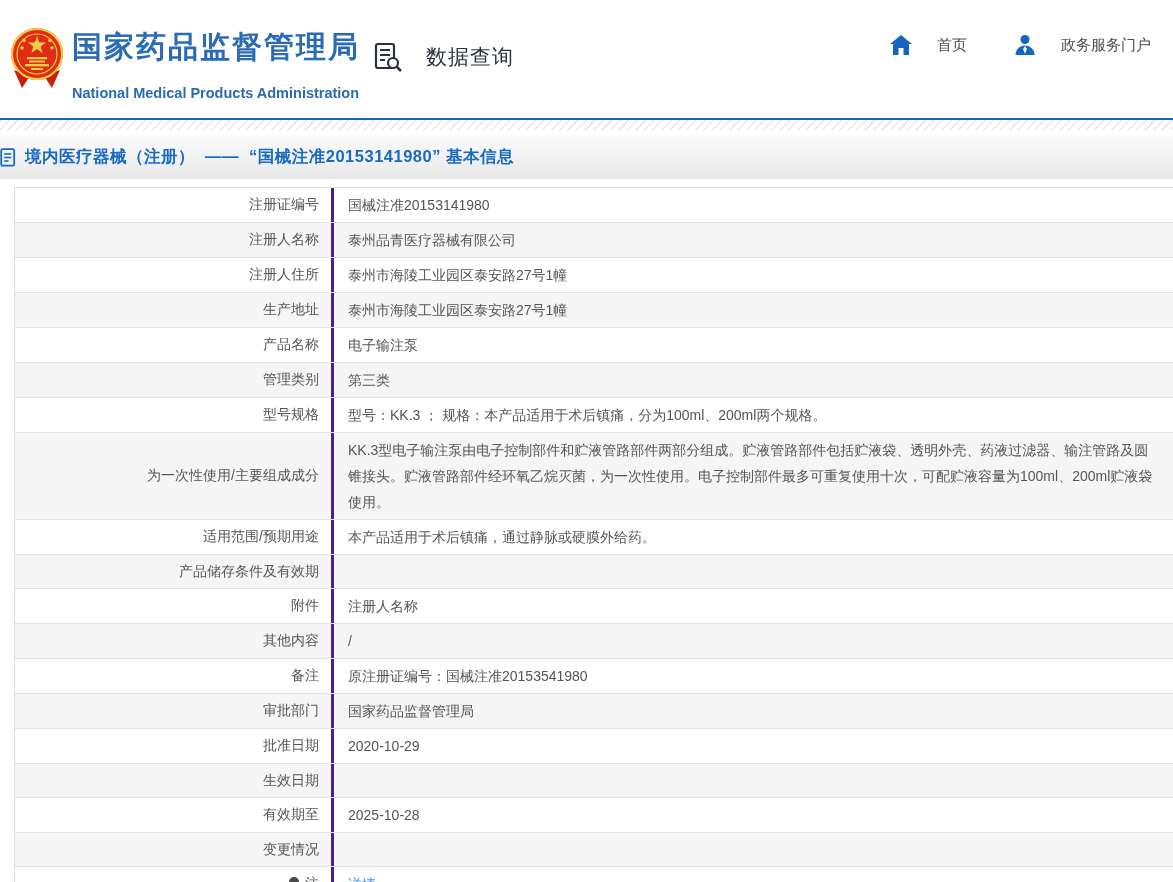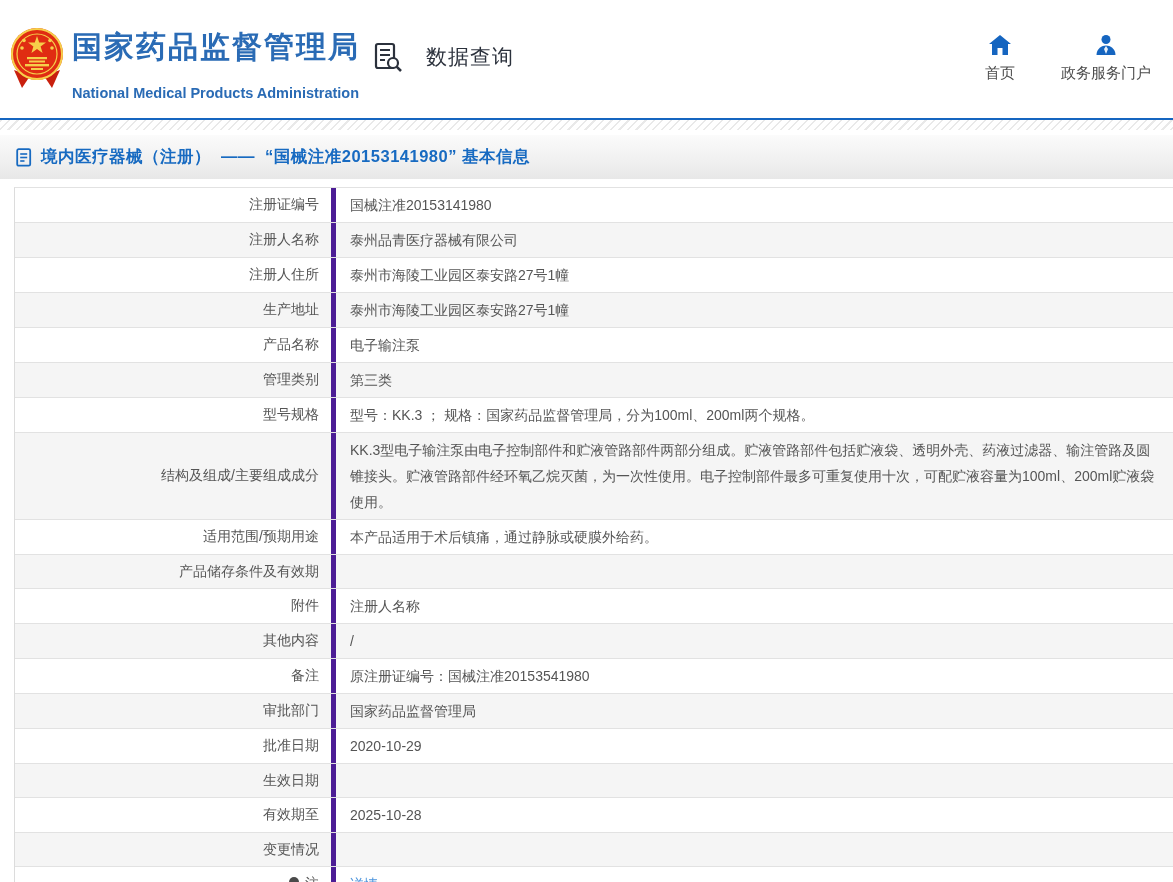--- a/index.html
+++ b/index.html
@@ -10,45 +10,45 @@
   }
   
   .header{position:relative;height:118px;background:#fff;}
   .emblem{position:absolute;left:10px;top:26px;width:54px;height:64px;}
   .brand{position:absolute;left:72px;top:30px;}
   .brand-cn{font-size:30px;font-weight:bold;color:#2a6bb5;letter-spacing:2px;line-height:34px;}
   .brand-en{font-size:14.5px;font-weight:bold;color:#2a6bb5;margin-top:21px;}
   .query{position:absolute;left:372px;top:41px;display:flex;align-items:center;gap:22px;cursor:pointer;}
   .query-label{font-size:21px;color:#2b313c;letter-spacing:1px;}
   .top-nav{position:absolute;right:22px;top:34px;display:flex;gap:46px;}
-  .nav-item{display:flex;flex-direction:column;align-items:center;gap:8px;cursor:pointer;}
+  .nav-item{display:flex;flex-direction:row;align-items:center;gap:24px;cursor:pointer;}
   .nav-item .nav-label{font-size:15px;color:#4d4d4d;white-space:nowrap;}
   
   .blue-line{height:2px;background:#1565c0;}
   .hatch{height:10px;background:repeating-linear-gradient(135deg,#e9e9e9 0 1.5px,#ffffff 1.5px 6px);}
   
   .crumb-bar{
     margin-top:5px;height:44px;display:flex;align-items:center;
     background:linear-gradient(180deg,#fbfbfb 0%,#ededed 75%,#e7e7e7 100%);
-    padding-left:16px;gap:8px;
+    gap:8px;
   }
   .crumb-text{font-size:16.5px;font-weight:600;color:#176ac1;letter-spacing:.5px;}
   .crumb-text .dash{margin:0 10px;}
   
   .info-table{
     margin:8px 0 0 14px;width:calc(100% - 14px);
     border-top:1px solid #e2e2e2;border-left:1px solid #dcdcdc;
     font-size:14px;color:#555;
   }
   .trow{display:flex;background:#fff;border-bottom:1px solid #e2e2e2;min-height:33px;}
   .trow.alt{background:#f5f5f5;}
   .trow:last-child{border-bottom:1px solid #c9c9d2;}
   .tlabel{
     width:304px;flex:none;display:flex;align-items:center;justify-content:flex-end;
-    padding-right:12px;border-right:5px solid #4c1d95;color:#555;gap:4px;
+    padding-right:12px;border-right:3px solid #4c1d95;color:#555;gap:4px;
   }
   .tvalue{flex:1;display:flex;align-items:center;padding:4px 12px 4px 14px;line-height:26px;}
   .detail-link{color:#4b94dd;text-decoration:none;cursor:pointer;}
   .bulb{display:inline-flex;align-items:center;}
   svg{display:block;}
 </style>
 </head>
 <body>
 
 <div class="header">
@@ -148,24 +148,24 @@
     <div class="trow">
       <div class="tlabel">产品名称</div>
       <div class="tvalue">电子输注泵</div>
     </div>
     <div class="trow alt">
       <div class="tlabel">管理类别</div>
       <div class="tvalue">第三类</div>
     </div>
     <div class="trow">
       <div class="tlabel">型号规格</div>
-      <div class="tvalue">型号：KK.3 ； 规格：国家药品监督管理局，分为100ml、200ml两个规格。</div>
-    </div>
-    <div class="trow alt">
-      <div class="tlabel">结构及组成/主要组成成分</div>
+      <div class="tvalue">型号：KK.3 ； 规格：本产品适用于术后镇痛，分为100ml、200ml两个规格。</div>
+    </div>
+    <div class="trow alt">
+      <div class="tlabel">为一次性使用/主要组成成分</div>
       <div class="tvalue">KK.3型电子输注泵由电子控制部件和贮液管路部件两部分组成。贮液管路部件包括贮液袋、透明外壳、药液过滤器、输注管路及圆锥接头。贮液管路部件经环氧乙烷灭菌，为一次性使用。电子控制部件最多可重复使用十次，可配贮液容量为100ml、200ml贮液袋使用。</div>
     </div>
     <div class="trow">
       <div class="tlabel">适用范围/预期用途</div>
       <div class="tvalue">本产品适用于术后镇痛，通过静脉或硬膜外给药。</div>
     </div>
     <div class="trow alt">
       <div class="tlabel">产品储存条件及有效期</div>
       <div class="tvalue"></div>
     </div>

